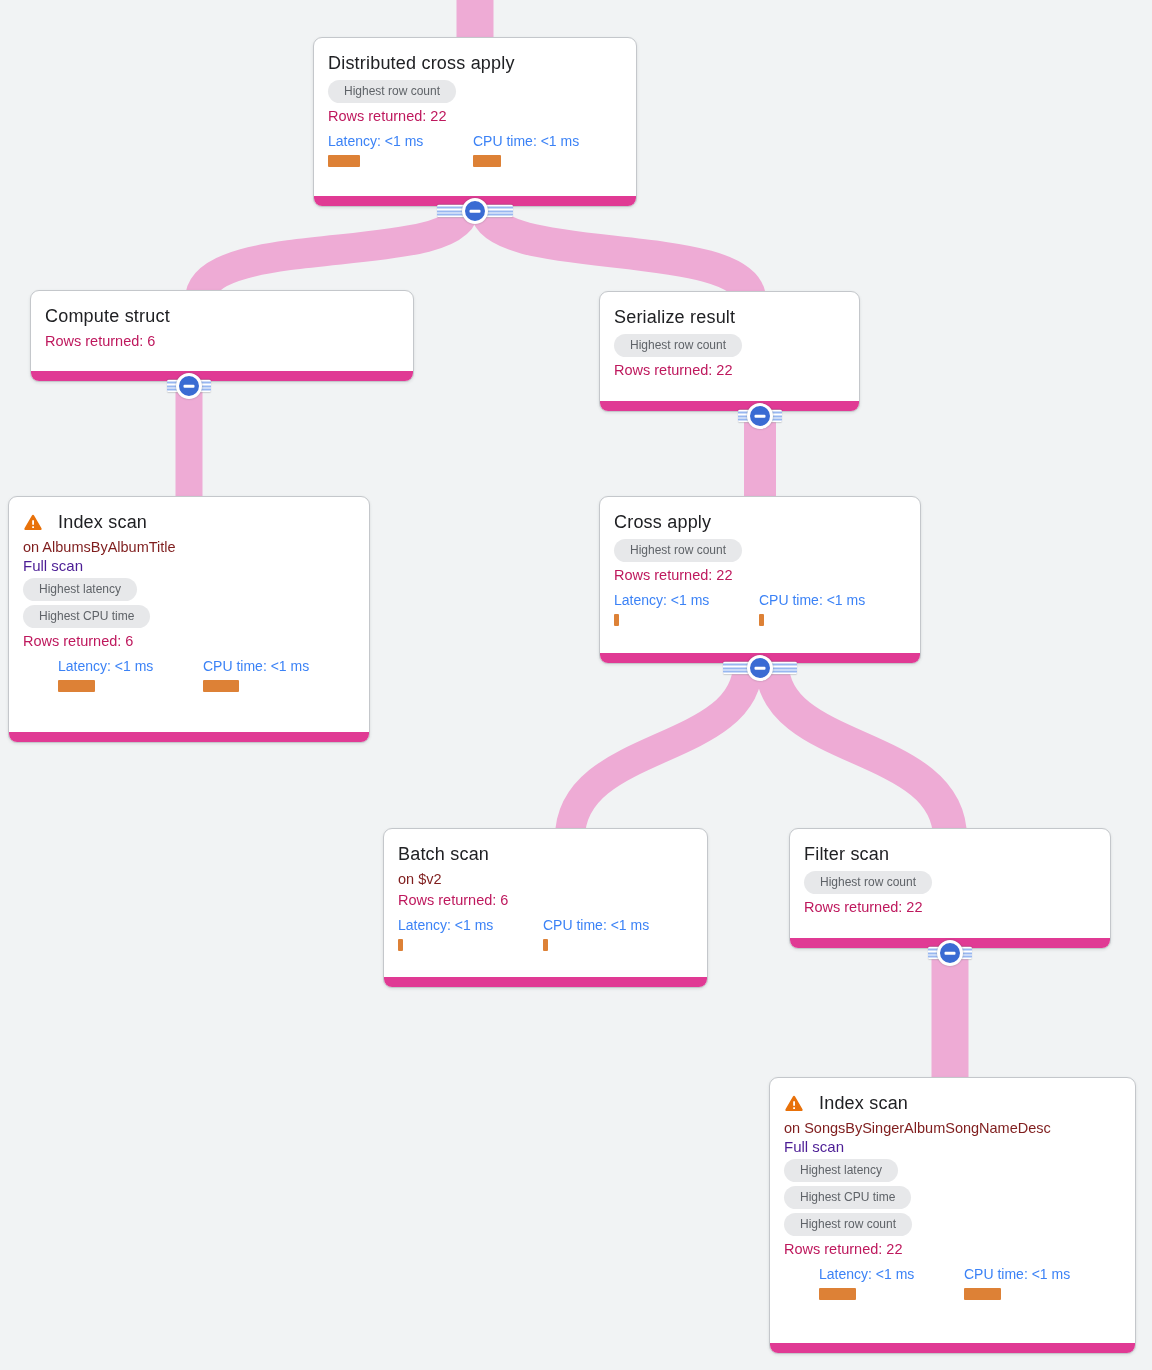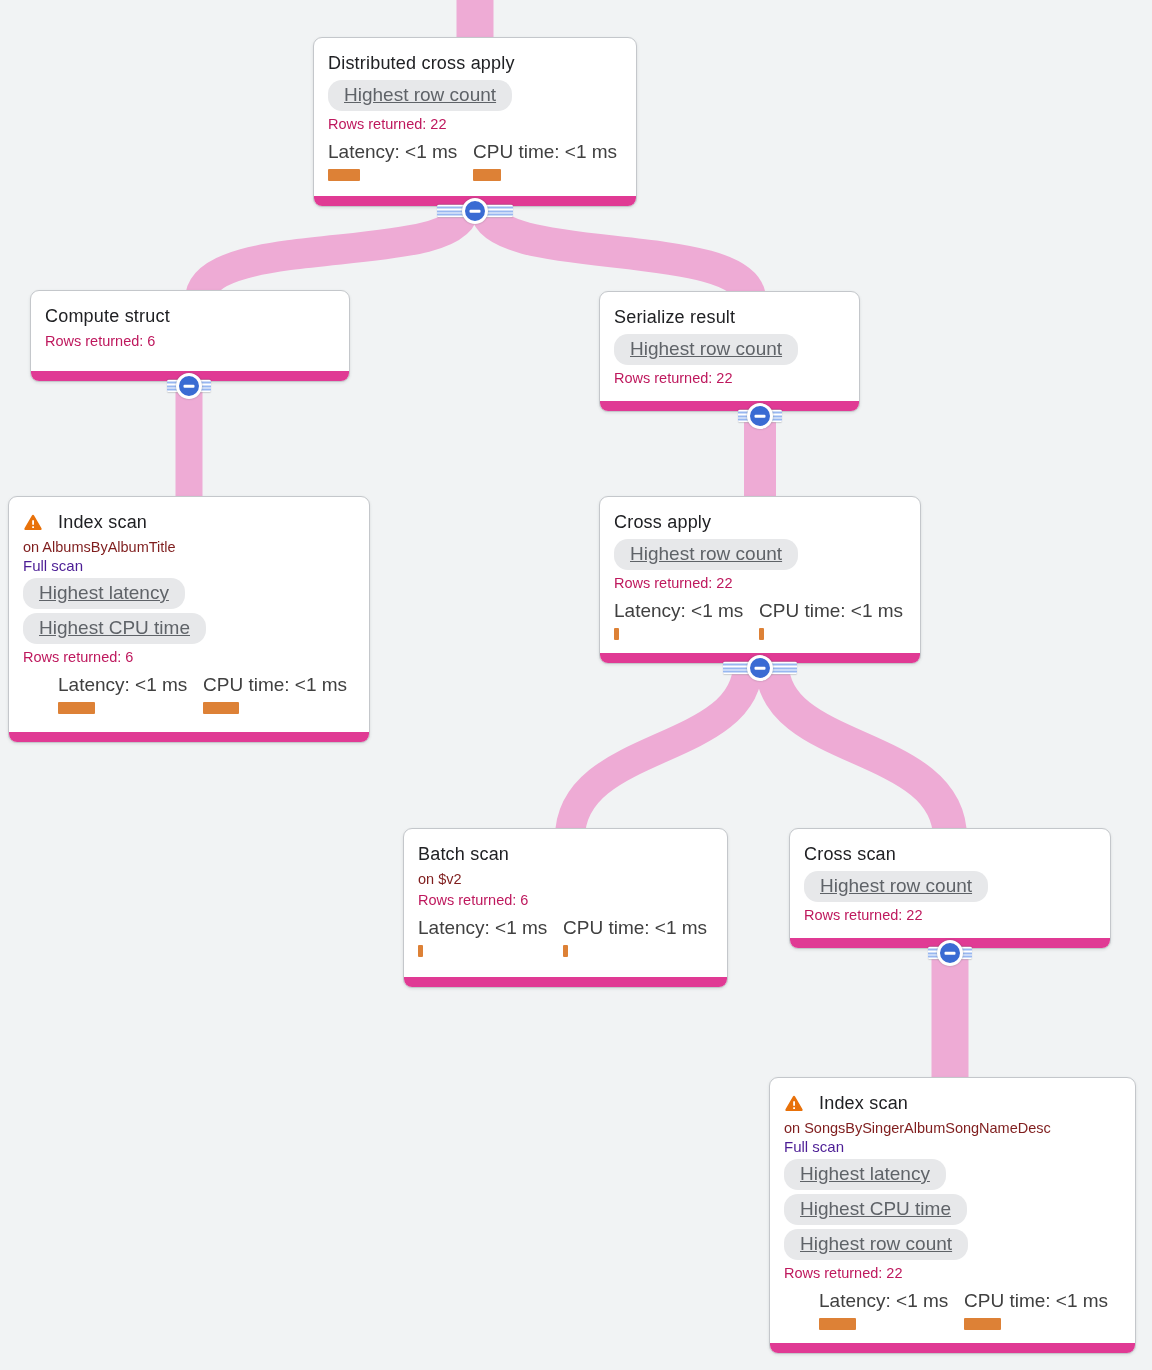--- a/index.html
+++ b/index.html
@@ -23,29 +23,28 @@
     border-radius:0 0 8px 8px;
   }
   .title-row{display:flex;margin:2px 0 6px 0;}
   .warn-wrap{width:35px;flex:0 0 35px;display:flex;align-items:center;}
   .node-title{font-size:18px;color:#202124;letter-spacing:.2px;}
   .indent{margin-left:35px;}
   .subtitle{font-size:14.5px;color:#7f1d1d;margin:3px 0 2px 0;}
   .note{font-size:15px;color:#4c1d95;margin:2px 0 2px 0;}
   .badge-row{margin:4px 0 4px 0;}
   .badge{
-    display:inline-block;font-size:19px;color:#5f6368;
+    display:inline-block;font-size:12px;color:#5f6368;
     background:#e7e8ea;border-radius:14px;padding:4px 16px 5px 16px;
     white-space:nowrap;
-    text-decoration:underline;
   }
   .rows{font-size:14.5px;color:#be185d;margin:5px 0 2px 0;}
   .metrics{display:flex;margin-top:9px;}
   .metric{width:145px;flex:0 0 145px;}
-  .metric-label{font-size:19px;color:#404040;white-space:nowrap;}
+  .metric-label{font-size:14px;color:#3b82f6;white-space:nowrap;}
   .metric-bar{height:12px;margin-top:6px;border-radius:1px;}
   .collapse{
     position:absolute;z-index:4;transform:translate(-50%,-50%);
     height:26px;display:flex;align-items:center;justify-content:center;cursor:pointer;
   }
   .stripe{
     position:absolute;left:0;right:0;top:50%;transform:translateY(-50%);
     height:13px;border-radius:2px;background-color:#fff;
     background-image:linear-gradient(#98b7f0,#98b7f0),linear-gradient(#98b7f0,#98b7f0),linear-gradient(#98b7f0,#98b7f0);
     background-size:100% 2px;background-position:0 2px,0 5.5px,0 9px;background-repeat:no-repeat;
@@ -93,21 +92,21 @@
         </div>
       </div>
       <div class="accent-bar" style="background: rgb(224, 58, 148);"></div>
     </div>
     <div class="collapse" style="left: 475px; top: 211px; width: 76px;">
       <div class="stripe"></div>
       <div class="circle" style="background: rgb(58, 107, 211);">
         <div class="minus"></div>
       </div>
     </div>
-    <div class="node" style="left: 30px; top: 290px; width: 320px; height: 92px;">
+    <div class="node" style="left: 30px; top: 290px; width: 384px; height: 92px;">
       <div class="node-content">
         <div class="title-row">
           <span class="node-title">Compute struct</span>
         </div>
         <div class="rows">Rows returned: 6</div>
       </div>
       <div class="accent-bar" style="background: rgb(224, 58, 148);"></div>
     </div>
     <div class="collapse" style="left: 189px; top: 386px; width: 44px;">
       <div class="stripe"></div>
@@ -180,21 +179,21 @@
         </div>
       </div>
       <div class="accent-bar" style="background: rgb(224, 58, 148);"></div>
     </div>
     <div class="collapse" style="left: 760px; top: 668px; width: 74px;">
       <div class="stripe"></div>
       <div class="circle" style="background: rgb(58, 107, 211);">
         <div class="minus"></div>
       </div>
     </div>
-    <div class="node" style="left: 403px; top: 828px; width: 325px; height: 160px;">
+    <div class="node" style="left: 383px; top: 828px; width: 325px; height: 160px;">
       <div class="node-content">
         <div class="title-row">
           <span class="node-title">Batch scan</span>
         </div>
         <div class="subtitle">on $v2</div>
         <div class="rows">Rows returned: 6</div>
         <div class="metrics">
           <div class="metric">
             <div class="metric-label">Latency: &lt;1 ms</div>
             <div class="metric-bar" style="width: 5px; background: rgb(221, 129, 54);"></div>
@@ -203,21 +202,21 @@
             <div class="metric-label">CPU time: &lt;1 ms</div>
             <div class="metric-bar" style="width: 5px; background: rgb(221, 129, 54);"></div>
           </div>
         </div>
       </div>
       <div class="accent-bar" style="background: rgb(224, 58, 148);"></div>
     </div>
     <div class="node" style="left: 789px; top: 828px; width: 322px; height: 121px;">
       <div class="node-content">
         <div class="title-row">
-          <span class="node-title">Cross scan</span>
+          <span class="node-title">Filter scan</span>
         </div>
         <div class="badge-row"><span class="badge" style="background: rgb(231, 232, 234); color: rgb(95, 99, 104);">Highest row count</span></div>
         <div class="rows">Rows returned: 22</div>
       </div>
       <div class="accent-bar" style="background: rgb(224, 58, 148);"></div>
     </div>
     <div class="collapse" style="left: 950px; top: 953px; width: 44px;">
       <div class="stripe"></div>
       <div class="circle" style="background: rgb(58, 107, 211);">
         <div class="minus"></div>

